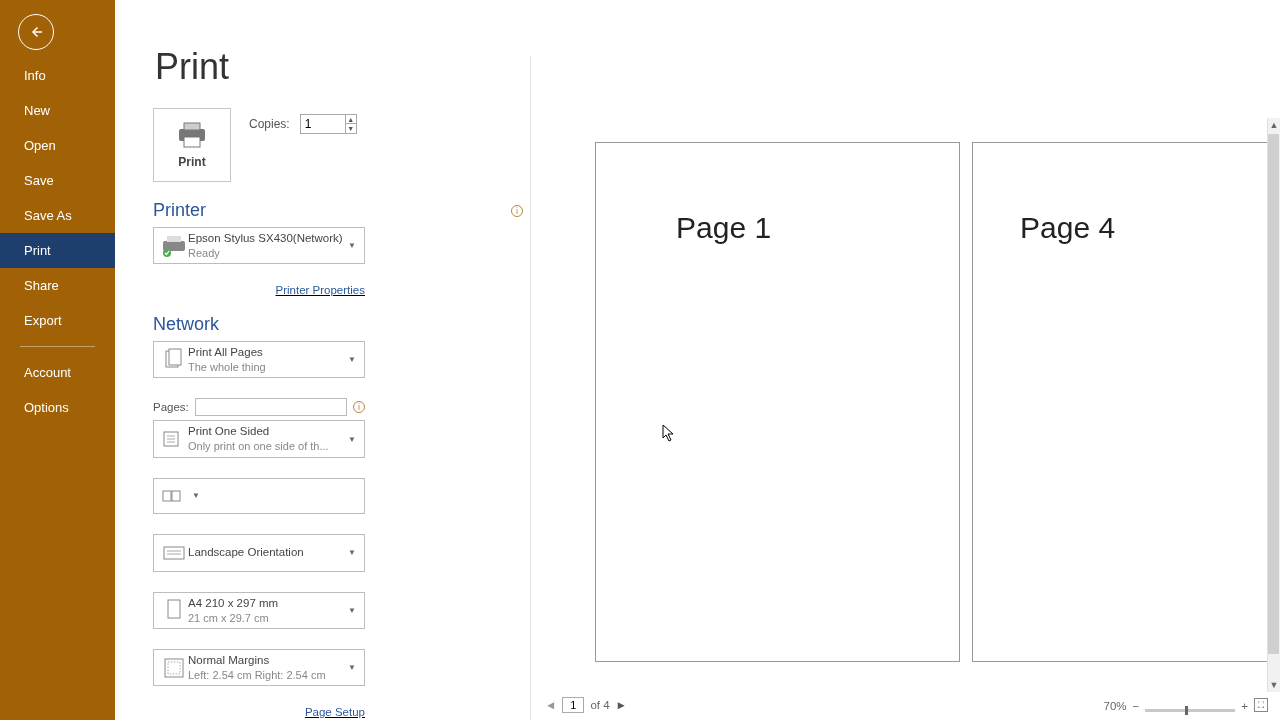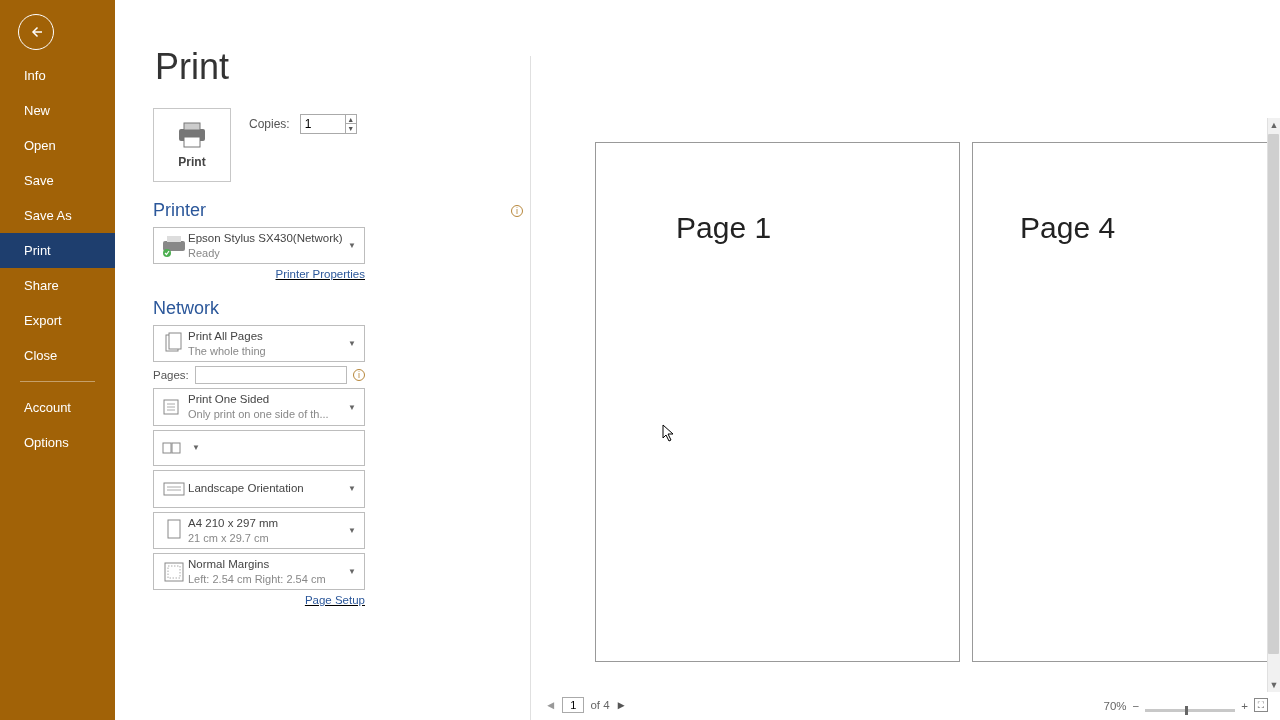--- a/index.html
+++ b/index.html
@@ -29,21 +29,21 @@
   .big-print-btn .label { font-size: 12px; font-weight: 600; color: #444; }
   .copies { display: flex; align-items: center; gap: 10px; margin-top: 6px; font-size: 12px; color: #555; }
   .copies input { width: 46px; height: 20px; border: 1px solid #aaa; font-size: 12px; padding-left: 4px; }
   .spinner { display: flex; flex-direction: column; border: 1px solid #aaa; border-left: none; }
   .spinner div { width: 10px; height: 9px; font-size: 7px; line-height: 9px; text-align: center; cursor: pointer; color: #555; }
   .spinner div:first-child { border-bottom: 1px solid #aaa; }
 
   .section-title { font-size: 18px; font-weight: 400; color: #2b579a; margin-top: 18px; margin-bottom: 6px; display:flex; justify-content:space-between; align-items:center;}
   .info-icon { width:12px; height:12px; border:1px solid #b7873b; border-radius:50%; font-size:9px; color:#b7873b; display:inline-flex; align-items:center; justify-content:center; }
 
-  .dropdown { border: 1px solid #bdbdbd; width: 212px; display: flex; align-items: center; padding: 3px 4px 3px 6px; position: relative; margin-bottom: 4px; background:#fff; cursor:pointer;}
+  .dropdown { border: 1px solid #bdbdbd; width: 212px; display: flex; align-items: center; padding: 3px 4px 3px 6px; position: relative; margin-bottom: 20px; background:#fff; cursor:pointer;}
   .dropdown .icon { width: 28px; height: 28px; display:flex; align-items:center; justify-content:center; flex-shrink:0;}
   .dropdown .texts { flex:1; display:flex; flex-direction:column; font-size: 11.5px; color:#444; line-height:1.3; overflow:hidden;}
   .dropdown .line1 { white-space: nowrap; overflow: hidden; text-overflow: ellipsis;}
   .dropdown .line2 { color:#888; font-size:11px; white-space: nowrap; overflow: hidden; text-overflow: ellipsis;}
   .dropdown .arrow { font-size: 8px; color:#666; padding:0 4px;}
   .dropdown.single .texts { justify-content:flex-end; }
 
   .link-right { width: 212px; text-align:right; font-size:11.5px; margin-top:2px;text-decoration:underline;}
   .link-right a { color:#2b579a; text-decoration:none; cursor:pointer; }
 
@@ -101,21 +101,20 @@
   </div>
   <div class="nav">
     <div class="nav-item">Info</div>
     <div class="nav-item">New</div>
     <div class="nav-item">Open</div>
     <div class="nav-item">Save</div>
     <div class="nav-item">Save As</div>
     <div class="nav-item active">Print</div>
     <div class="nav-item">Share</div>
     <div class="nav-item">Export</div>
-    <div class="nav-item">Close</div>
     <div class="nav-sep"></div>
     <div class="nav-item">Account</div>
     <div class="nav-item">Options</div>
   </div>
 </div>
 
 <div class="main">
   <div class="page-heading">Print</div>
 
   <div class="print-panel">

